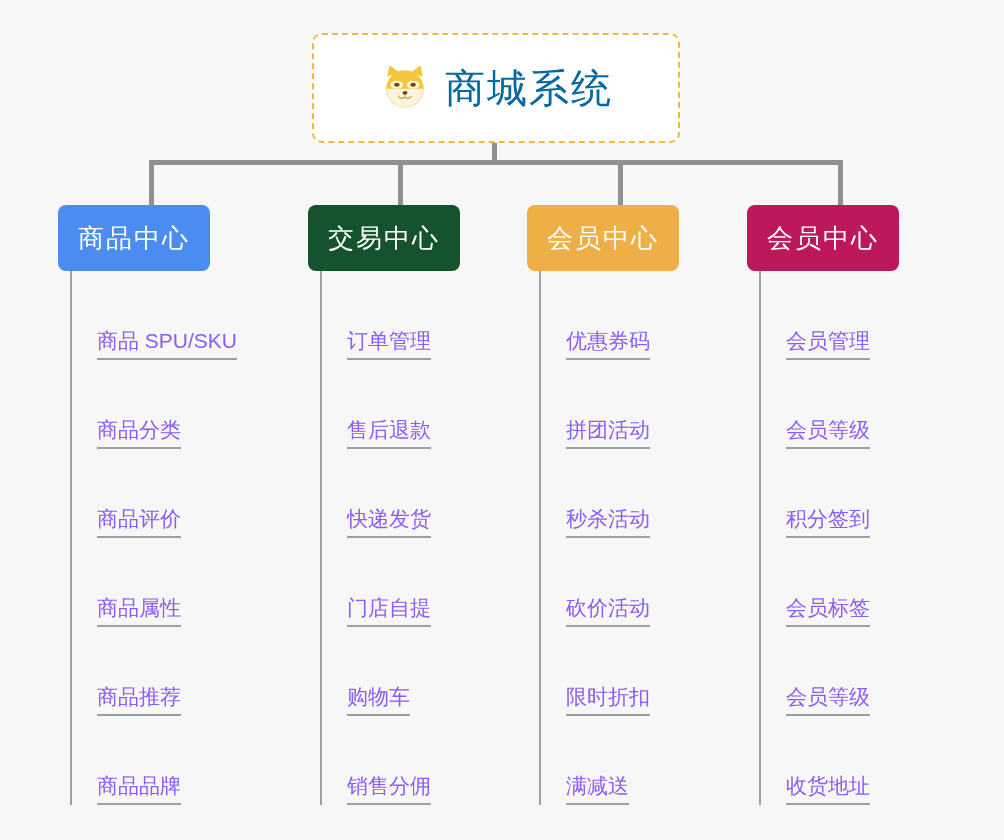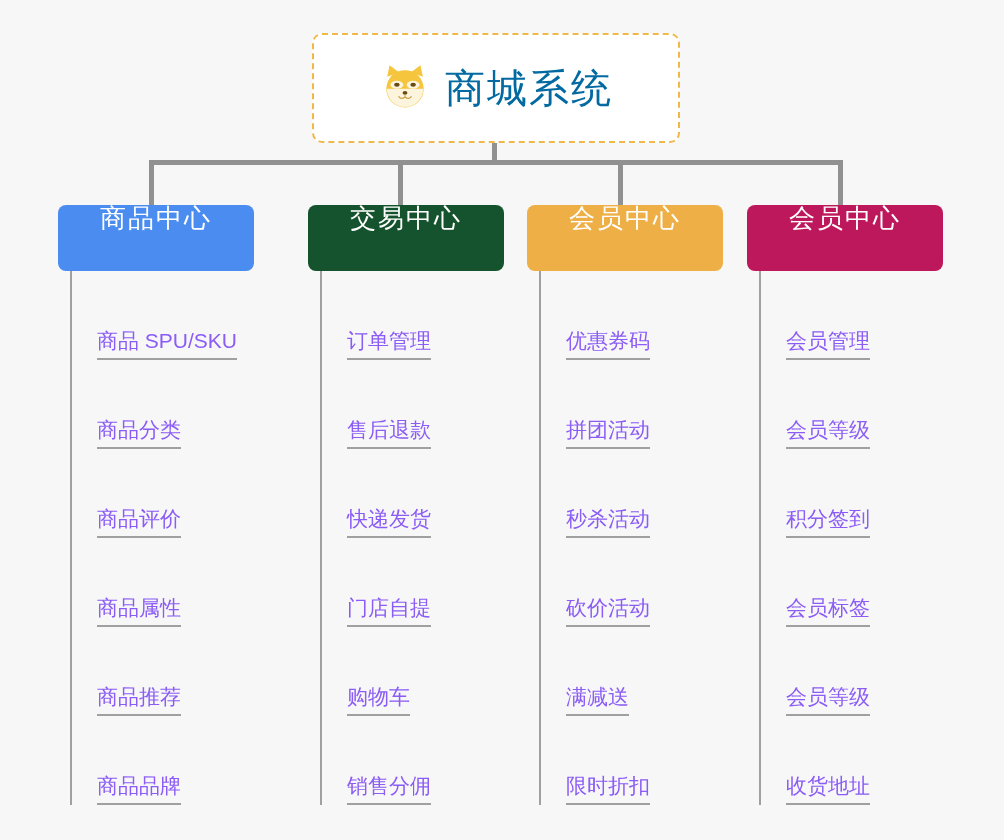--- a/index.html
+++ b/index.html
@@ -75,24 +75,25 @@
   }
 
   
   .branch {
     position: absolute;
     top: 205px;
     width: 186px;
   }
 
   .branch-box {
-    width: 196px;
+    width: 152px;
     height: 66px;
     border-radius: 8px;
     display: flex;
+    align-items: center;
     justify-content: center;
     color: #ffffff;
     font-size: 26px;
     letter-spacing: 2px;
     line-height: 1;
   }
 
   
   .branch-list {
     position: relative;
@@ -221,24 +222,24 @@
       <div class="leaf">
           <span class="leaf-label">拼团活动</span>
         </div>
       <div class="leaf">
           <span class="leaf-label">秒杀活动</span>
         </div>
       <div class="leaf">
           <span class="leaf-label">砍价活动</span>
         </div>
       <div class="leaf">
+          <span class="leaf-label">限时折扣</span>
+        </div>
+      <div class="leaf">
           <span class="leaf-label">满减送</span>
-        </div>
-      <div class="leaf">
-          <span class="leaf-label">限时折扣</span>
         </div>
     </div>
   </div>
 
   <div class="branch" style="left:747px;">
     <div class="branch-box" style="background-color: #be185d;">
       <span>会员中心</span>
     </div>
     <div class="branch-list">
       <div class="leaf">

